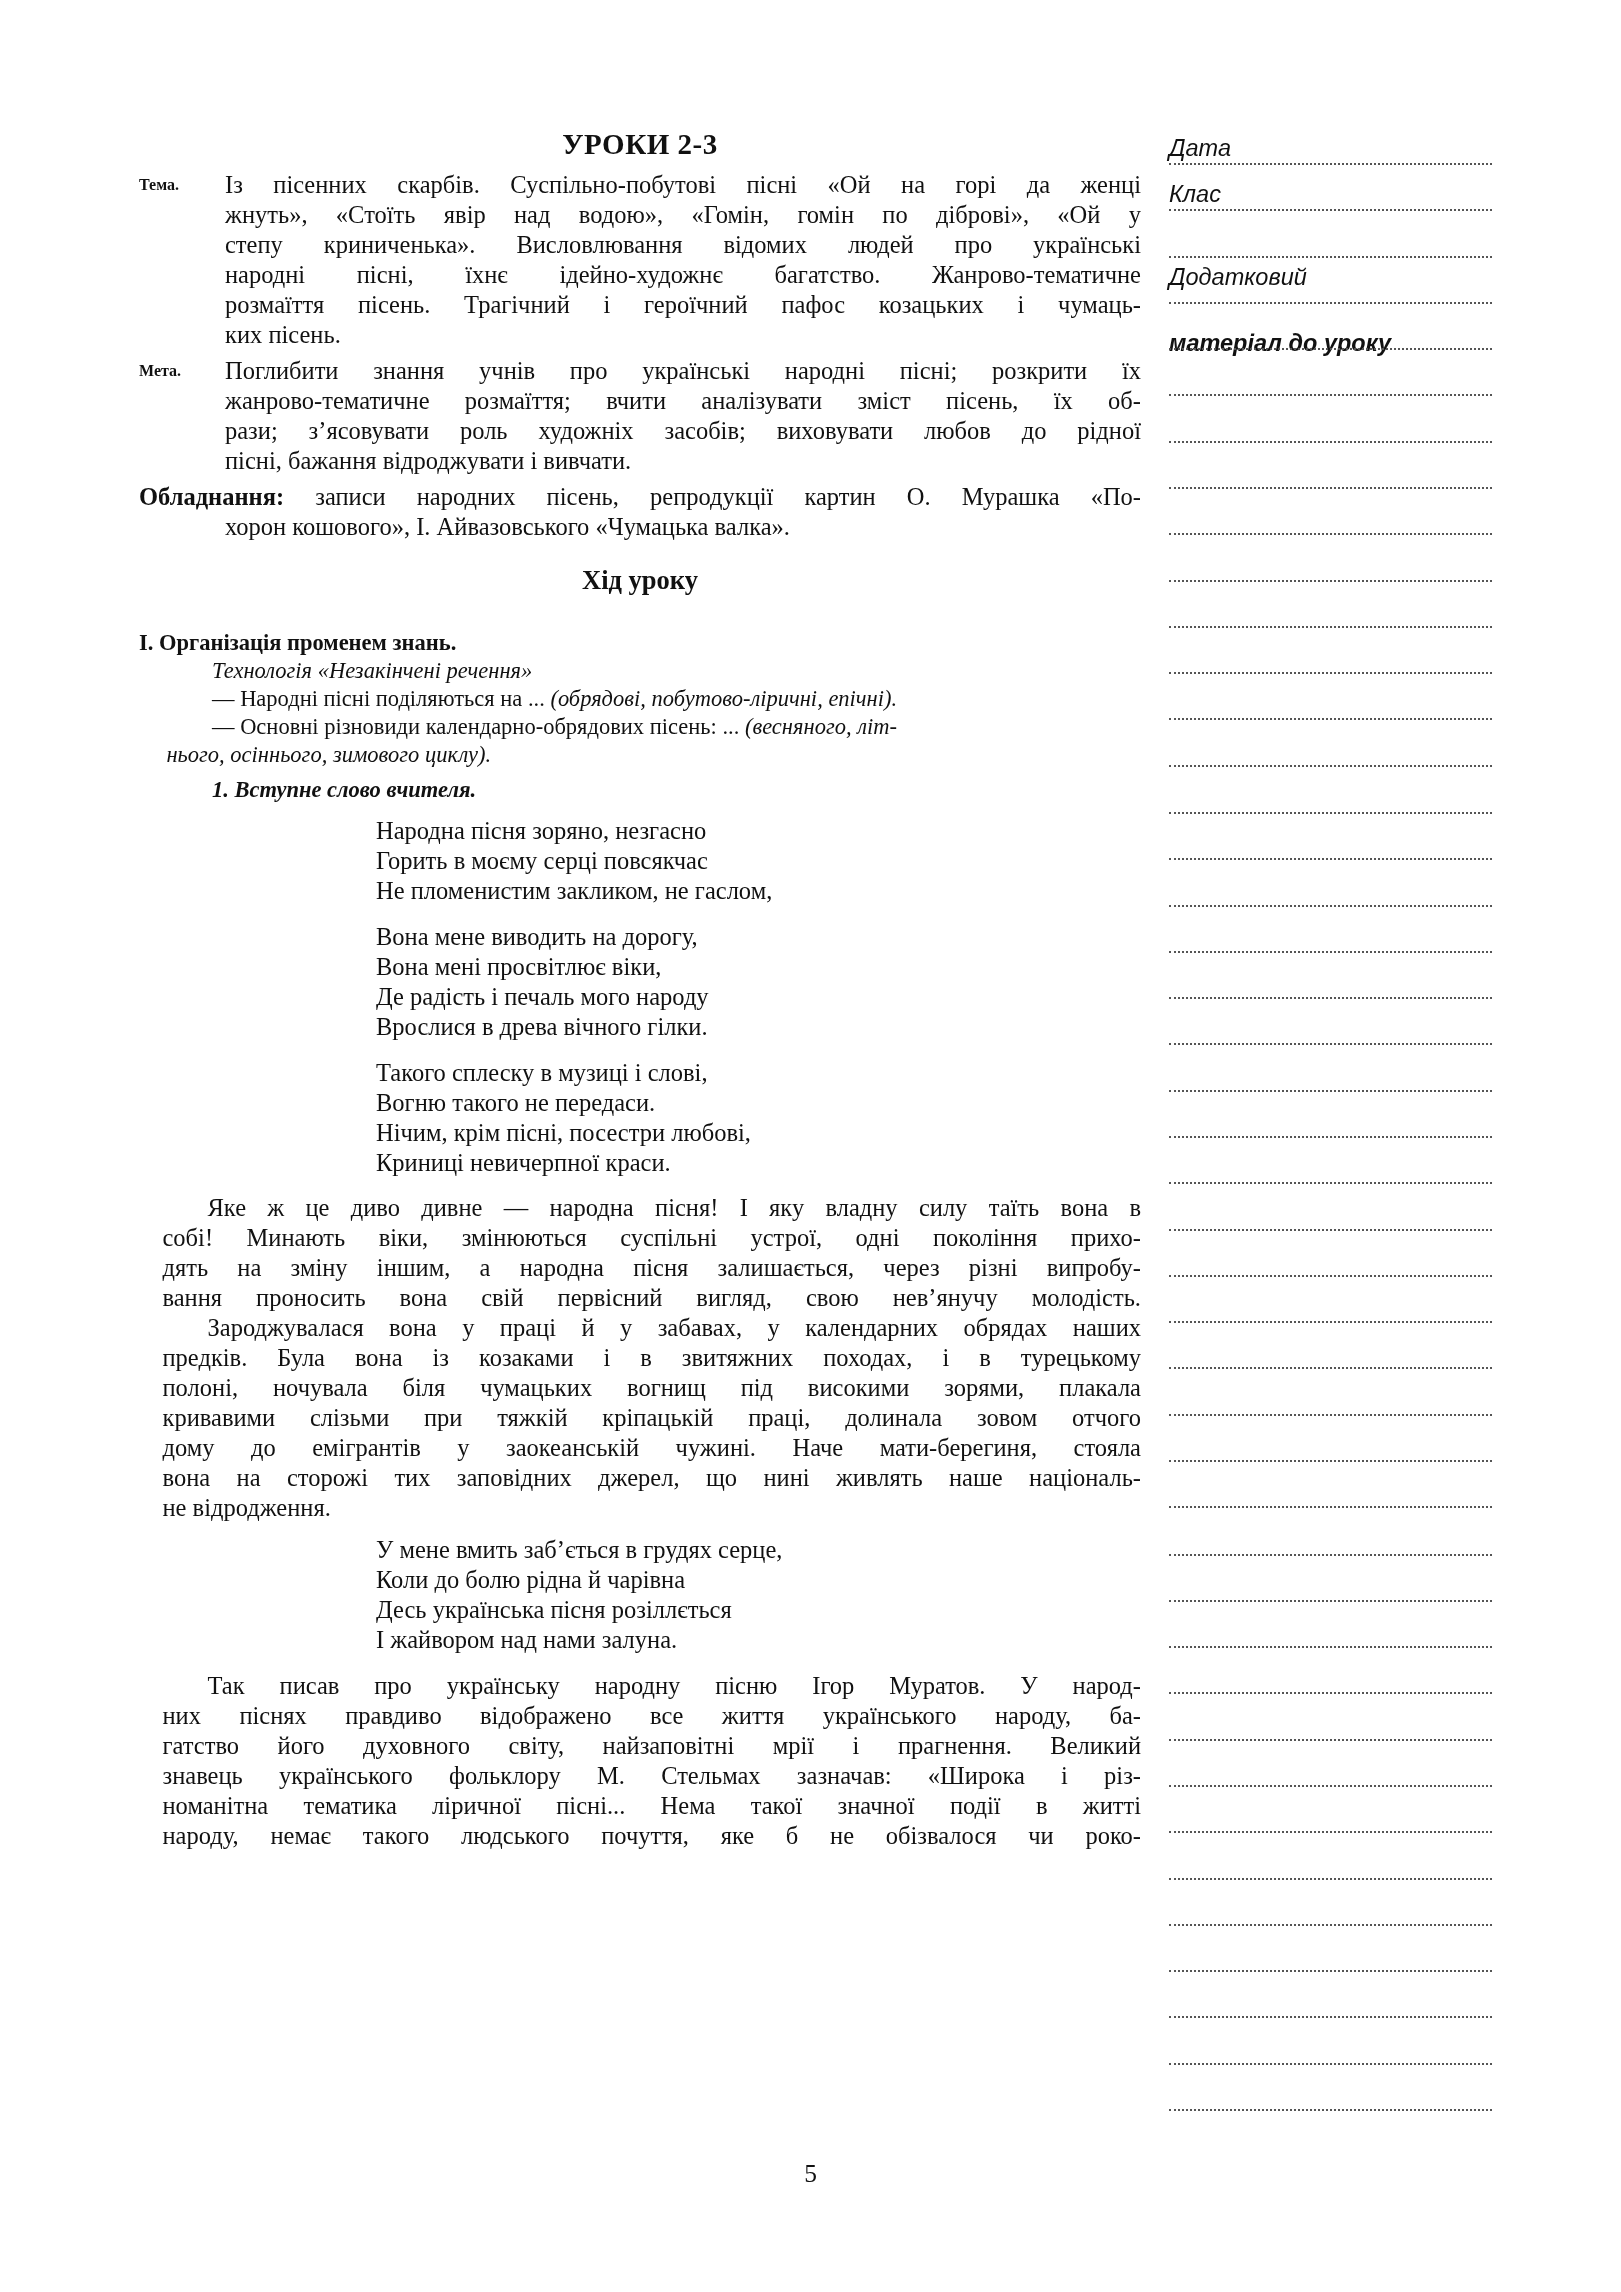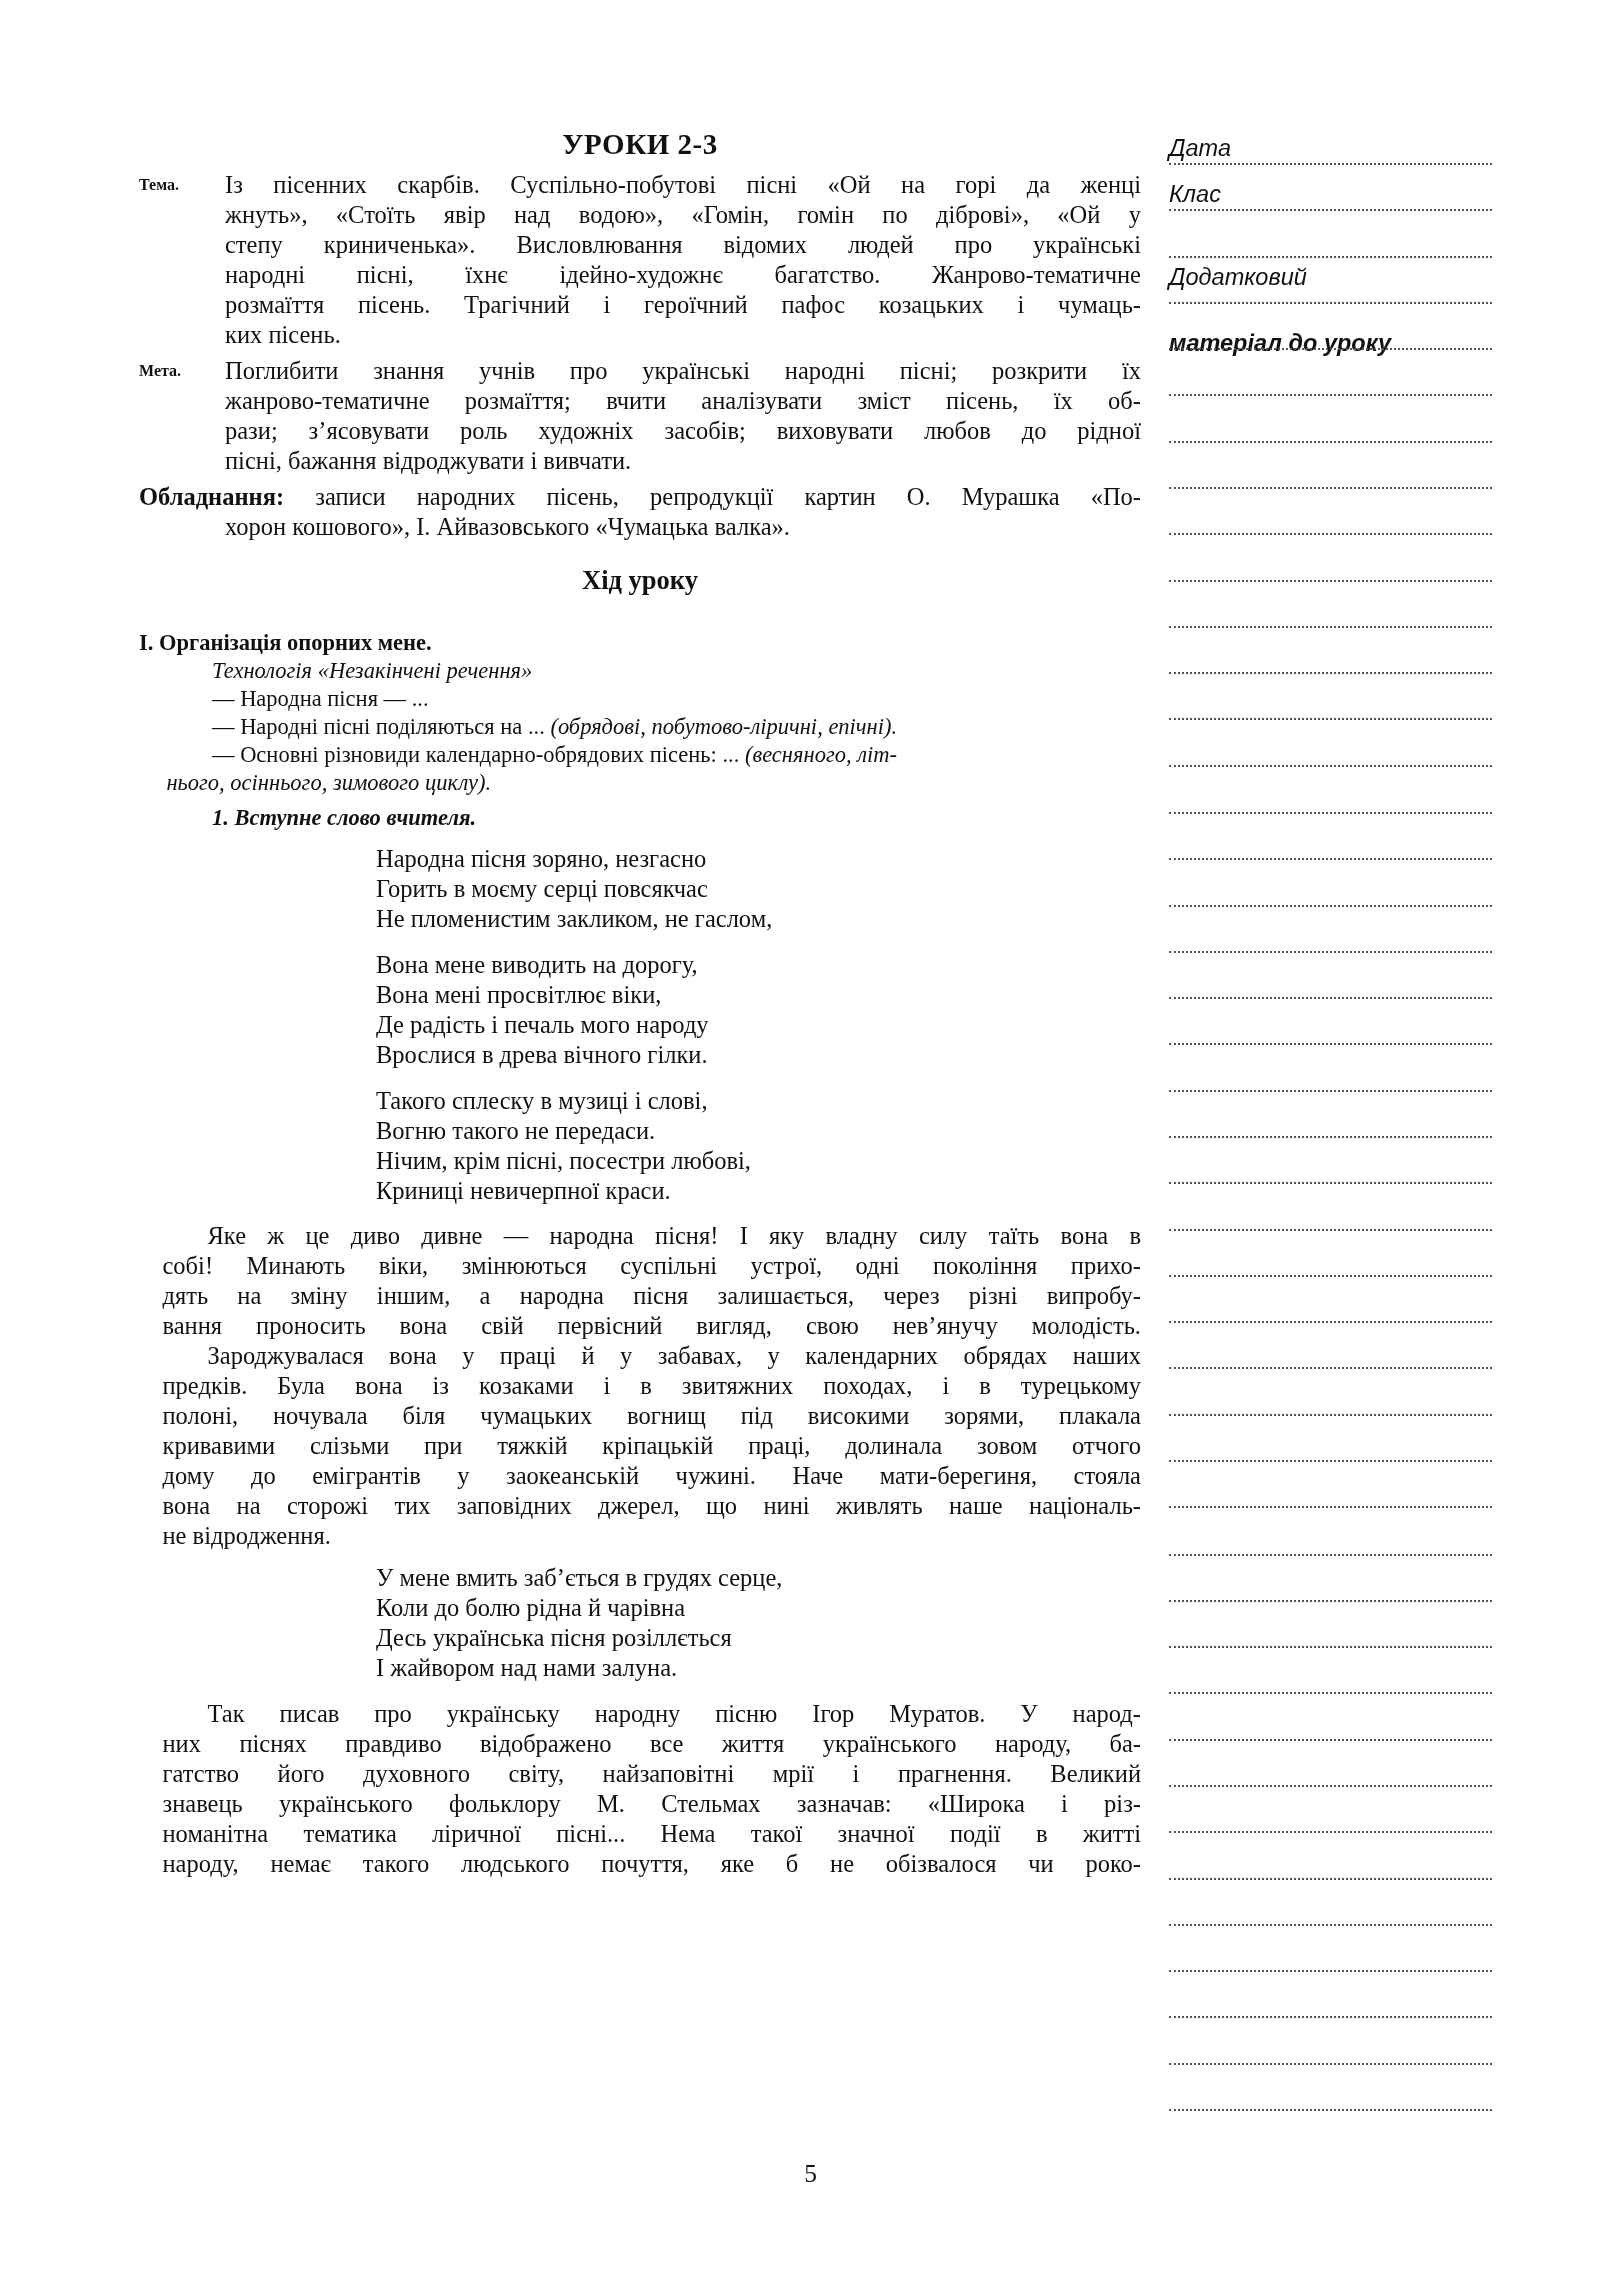--- a/index.html
+++ b/index.html
@@ -81,23 +81,22 @@
     <div class="field equip">
       <div class="body">
         <span class="line just"><b>Обладнання:</b> <span>записи народних пісень, репродукції картин О. Мурашка «По-</span></span>
         <span class="line cont">хорон кошового», І. Айвазовського «Чумацька валка».</span>
       </div>
     </div>
 
     <div class="subhead">Хід уроку</div>
 
     <div class="sec">
-      <div class="sec-head">I. Організація опорних мене.</div>
+      <div class="sec-head">I. Організація променем знань.</div>
       <span class="line ind it">Технологія «Незакінчені речення»</span>
-      <span class="line ind"><span>— Народна пісня — ...</span></span>
       <span class="line ind"><span>— Народні пісні поділяються на ... </span><span class="it">(обрядові, побутово-ліричні, епічні).</span></span>
       <span class="line ind"><span>— Основні різновиди календарно-обрядових пісень: ... </span><span class="it">(весняного, літ-</span></span>
       <span class="line cont it">нього, осіннього, зимового циклу).</span>
       <span class="line ind bi" style="margin-top:7.8px;">1. Вступне слово вчителя.</span>
     </div>
 
     <div class="poem">
       <div class="stanza">
         <span class="line">Народна пісня зоряно, незгасно</span>
         <span class="line">Горить в моєму серці повсякчас</span>

